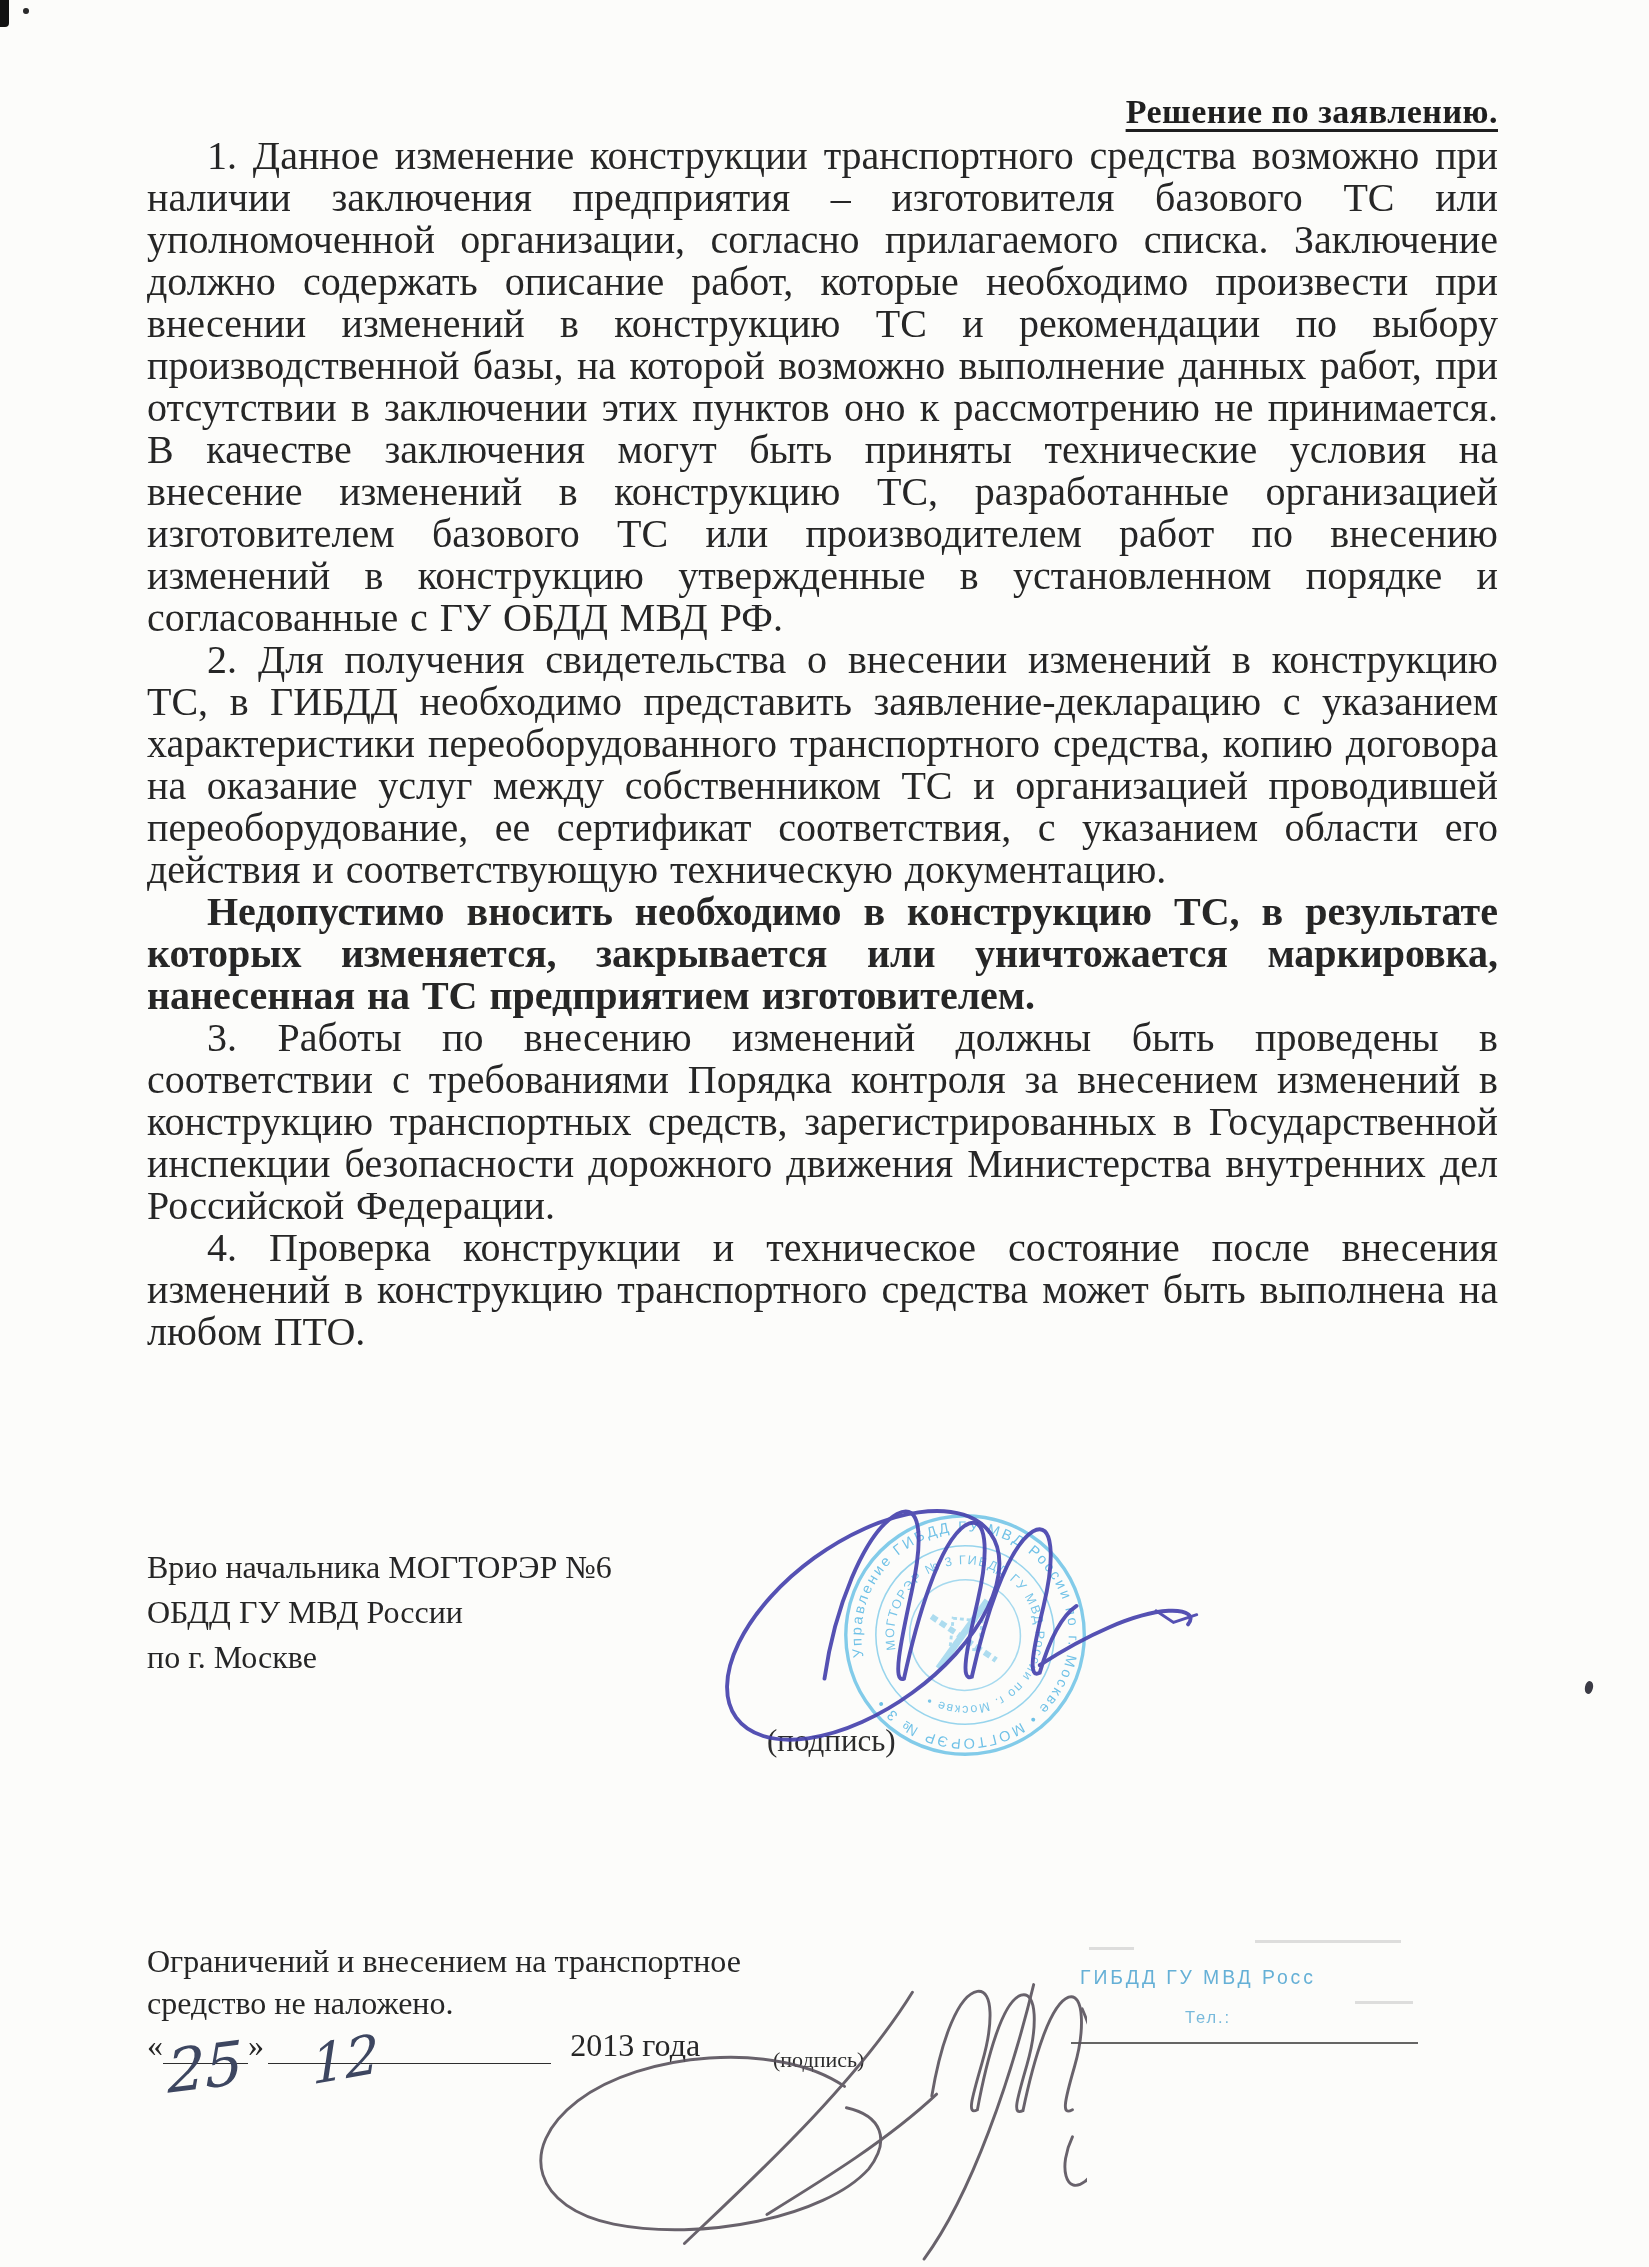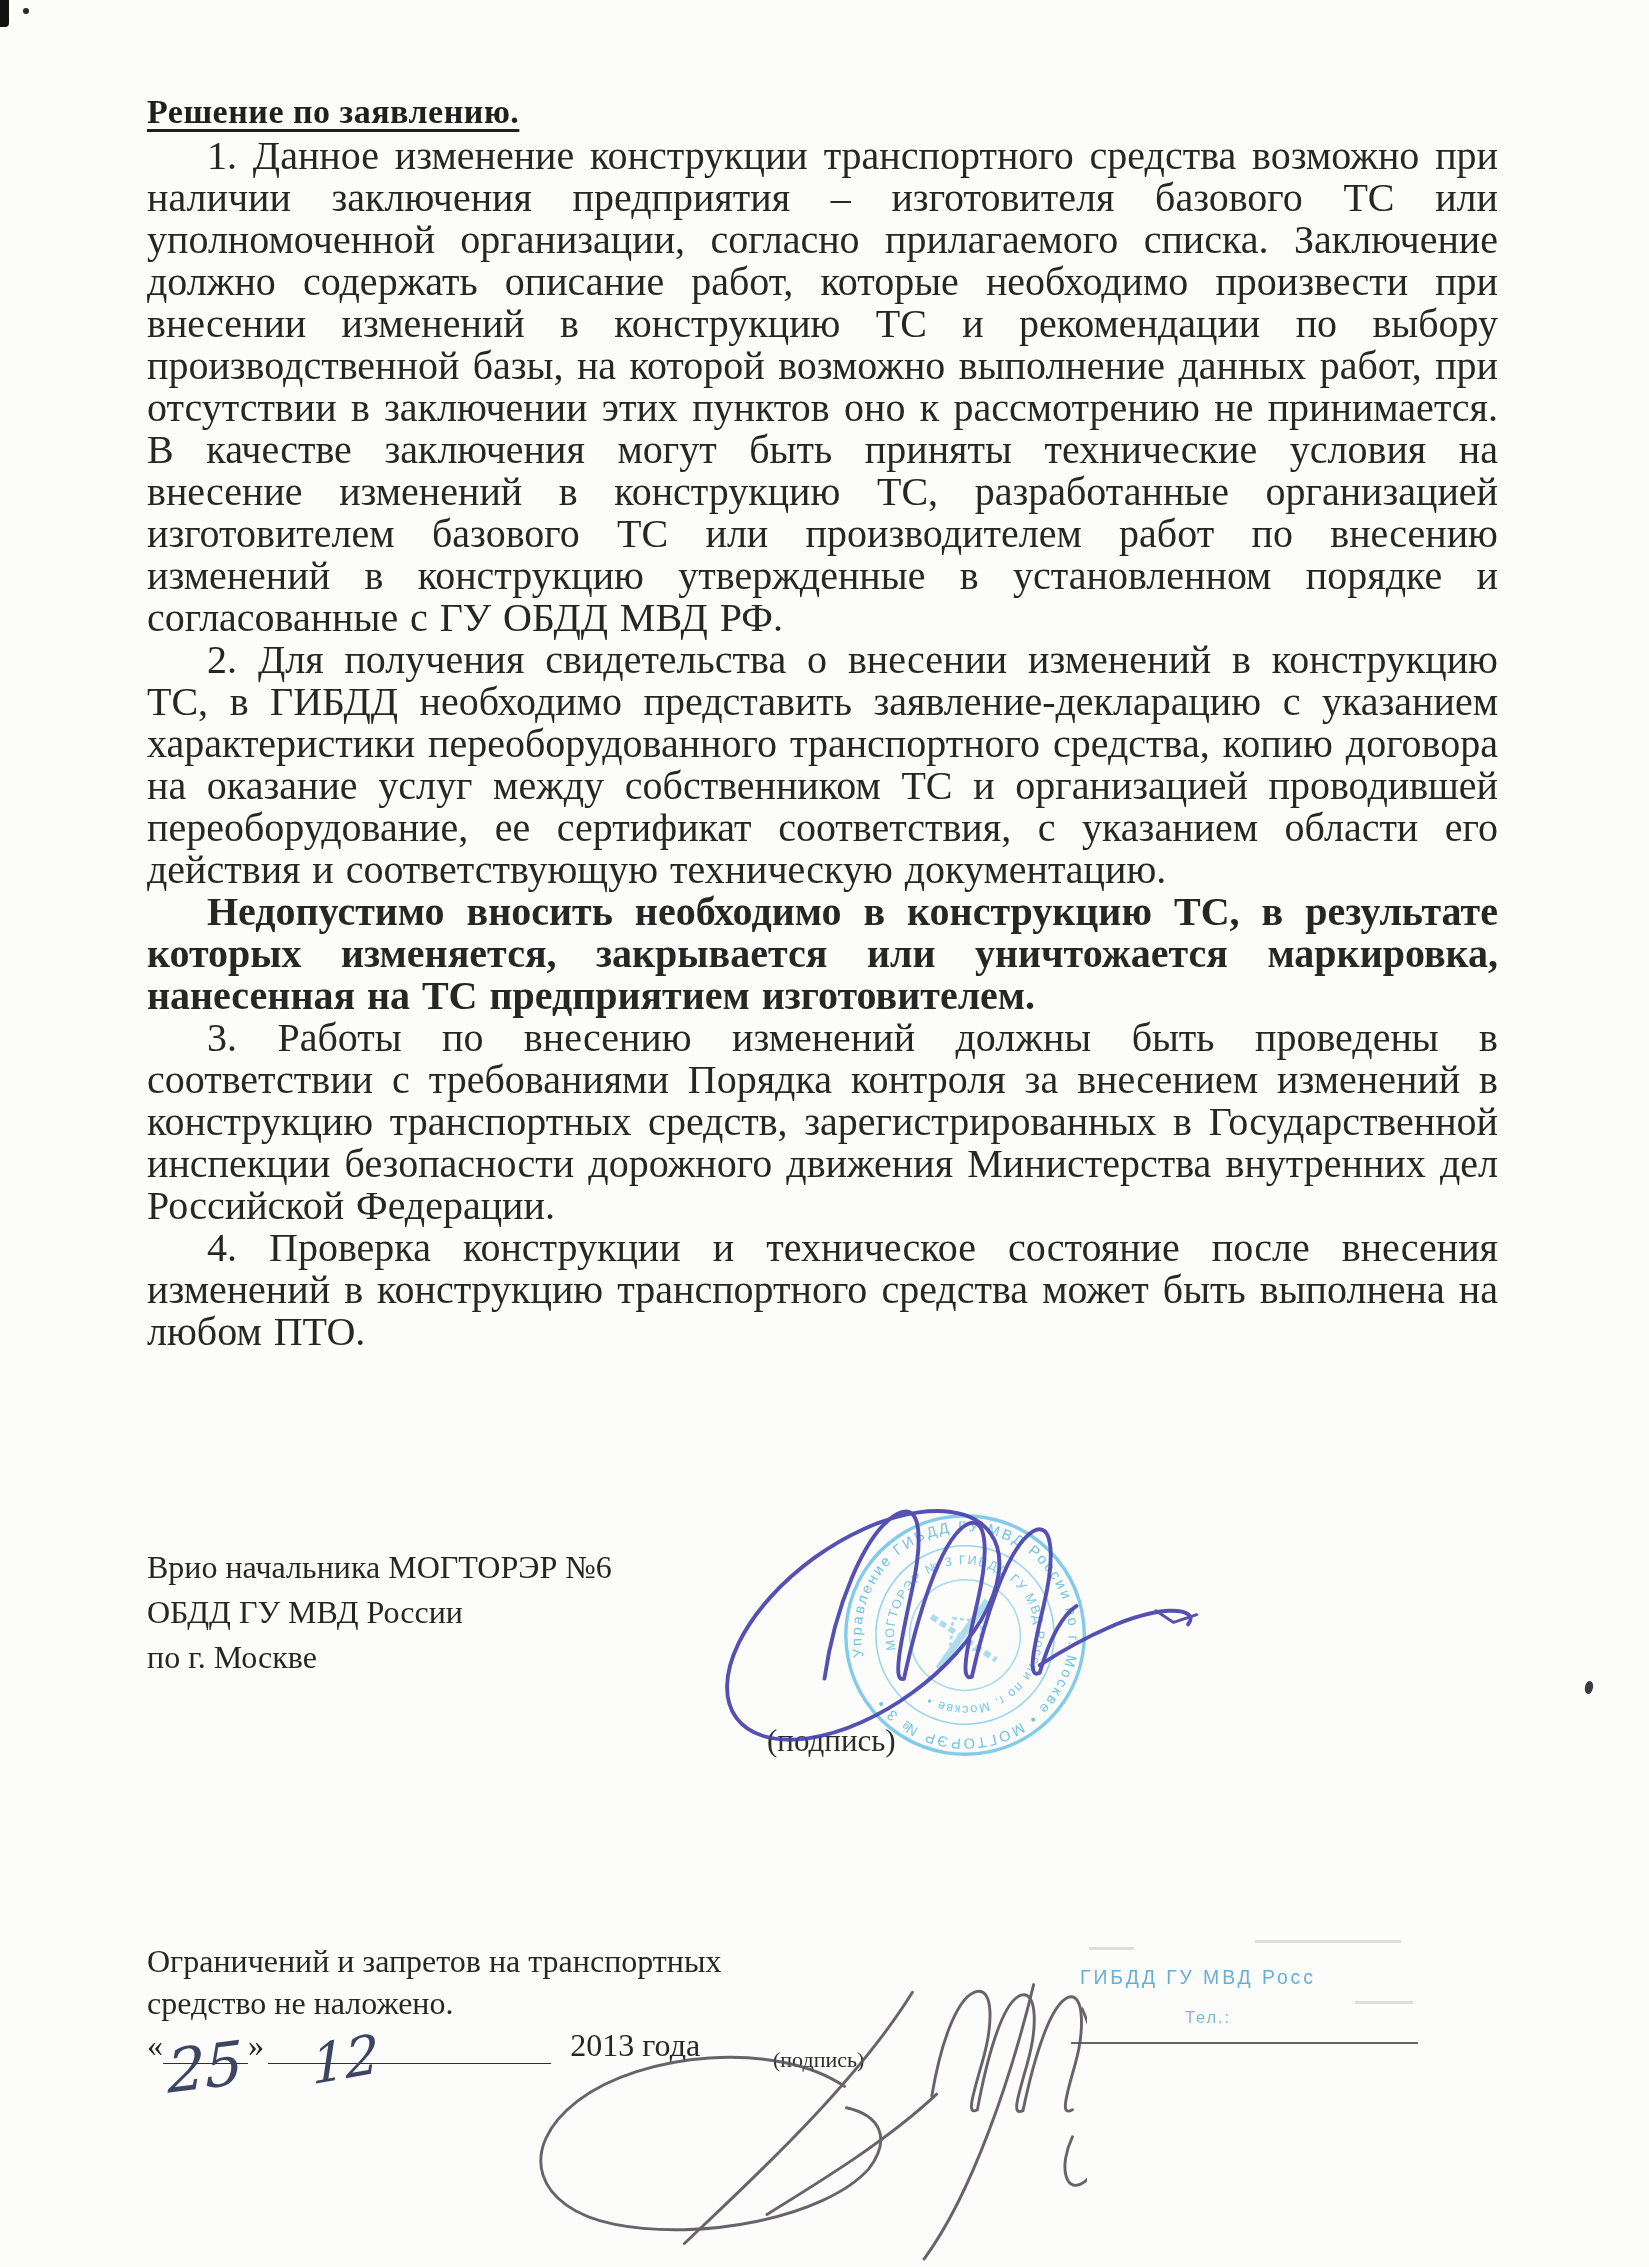--- a/index.html
+++ b/index.html
@@ -14,21 +14,21 @@
   .corner-speck { position:absolute; left:23px; top:7.8px; width:5.8px; height:5.8px; background:#2a2a2a; border-radius:50%; }
   .ink-dot { position:absolute; left:1585px; top:1681px; width:7.8px; height:12.6px; background:#3b3b45; border-radius:50% 50% 50% 50%; transform:rotate(12deg); }
   .smudge { position:absolute; background:#b9b9b9; opacity:.45; }
   .smudge.s1 { left:1255px; top:1940px; width:146px; height:2.9px; }
   .smudge.s2 { left:1089px; top:1947px; width:45px; height:2.9px; }
   .smudge.s3 { left:1355px; top:2001px; width:58px; height:2.9px; }
 
   
   .content { position:absolute; left:147px; top:93px; width:1351px; z-index:1; }
   .title {
-    margin:0 0 3.9px 0; text-align:left; font-size:34px; font-weight:bold;
+    margin:0 0 3.9px 0; text-align:right; font-size:34px; font-weight:bold;
     text-decoration:underline; text-decoration-thickness:2.9px; text-underline-offset:5.8px;
     letter-spacing:0.5px;
   }
   p.para {
     margin:0; font-size:40px; line-height:42px;
     text-align:justify; text-indent:60px; word-spacing:1.9px; color:#262626;
   }
   p.para.bold { font-weight:bold; }
   p.para.gap { }
 
@@ -114,21 +114,21 @@
       </g>
     </g>
     <g fill="none" stroke="#4743ae" stroke-width="4" stroke-linecap="round" opacity="0.92">
       <ellipse cx="190" cy="185" rx="162" ry="86" transform="rotate(-36 190 185)"></ellipse>
       <path d="M 150 240 C 160 170 190 90 225 70 C 250 57 252 95 240 150 C 228 205 220 245 232 240 C 245 180 268 100 295 82 C 318 68 320 108 308 160 C 296 212 290 243 302 238 C 315 180 338 105 365 88 C 386 76 388 115 376 165 C 364 215 360 240 372 234 C 382 200 395 175 410 165"></path>
       <path d="M 372 226 C 420 195 470 172 505 170 C 525 169 532 176 525 184"></path>
       <path d="M 492 170 l 18 12 l 24 -8" stroke-width="3"></path>
     </g>
   </svg>
 
-  <div class="footer-line1">Ограничений и запретов на транспортных</div>
+  <div class="footer-line1">Ограничений и внесением на транспортное</div>
   <div class="footer-line2">средство не наложено.</div>
 
   <div class="date-line">
     <span class="q">«</span><span class="day-slot"><span class="hand day">25</span></span><span class="q">»</span><span class="month-slot"><span class="hand month">12</span></span><span class="year-text">2013 года</span>
   </div>
 
   <div class="caption-2">(подпись)</div>
 
   <svg class="bottom-sig-svg" viewBox="0 0 600 300" aria-hidden="true">
     <g fill="none" stroke="#59525c" stroke-width="3" stroke-linecap="round" opacity="0.9">

